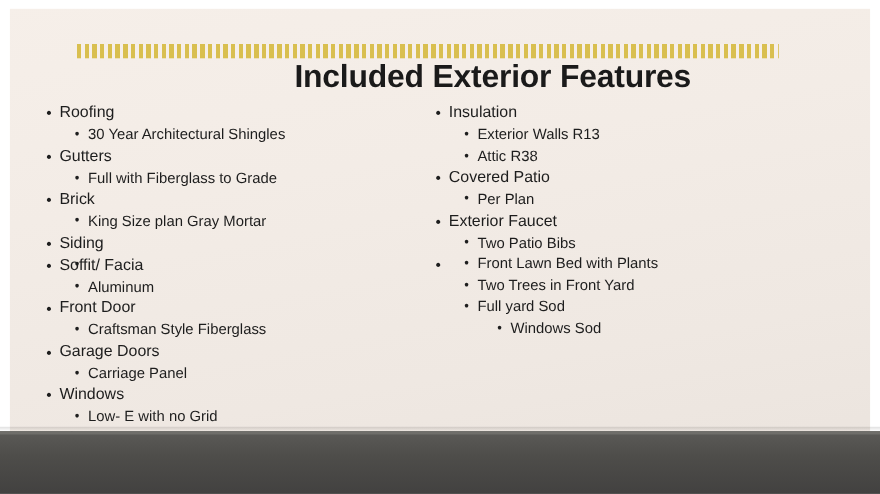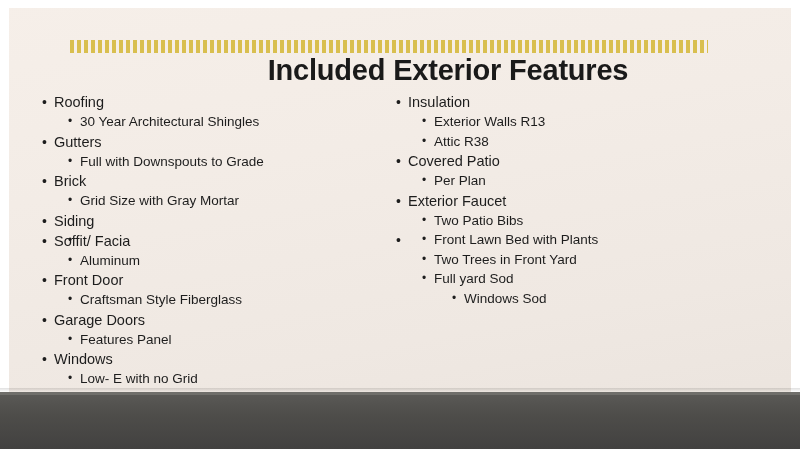--- a/index.html
+++ b/index.html
@@ -175,31 +175,31 @@
   <div class="stripe-bar"></div>
 
   <div class="title">Included Exterior Features</div>
 
   <div class="columns">
     <div class="col col-left">
       <ul id="list-left">
           <li class="lvl1"><span class="bullet">•</span><span class="text-wrap">Roofing</span></li>
           <li class="lvl2"><span class="bullet">•</span><span class="text-wrap">30 Year Architectural Shingles</span></li>
           <li class="lvl1"><span class="bullet">•</span><span class="text-wrap">Gutters</span></li>
-          <li class="lvl2"><span class="bullet">•</span><span class="text-wrap">Full with Downspouts to Grade</span></li>
+          <li class="lvl2"><span class="bullet">•</span><span class="text-wrap">Full with Fiberglass to Grade</span></li>
           <li class="lvl1"><span class="bullet">•</span><span class="text-wrap">Brick</span></li>
-          <li class="lvl2"><span class="bullet">•</span><span class="text-wrap">Grid Size with Gray Mortar</span></li>
+          <li class="lvl2"><span class="bullet">•</span><span class="text-wrap">King Size plan Gray Mortar</span></li>
           <li class="lvl1"><span class="bullet">•</span><span class="text-wrap">Siding</span></li>
           <li class="lvl2"><span class="bullet">•</span></li>
           <li class="lvl1"><span class="bullet">•</span><span class="text-wrap">Soffit/ Facia</span></li>
           <li class="lvl2"><span class="bullet">•</span><span class="text-wrap">Aluminum</span></li>
           <li class="lvl1"><span class="bullet">•</span><span class="text-wrap">Front Door</span></li>
           <li class="lvl2"><span class="bullet">•</span><span class="text-wrap">Craftsman Style Fiberglass</span></li>
           <li class="lvl1"><span class="bullet">•</span><span class="text-wrap">Garage Doors</span></li>
-          <li class="lvl2"><span class="bullet">•</span><span class="text-wrap">Features Panel</span></li>
+          <li class="lvl2"><span class="bullet">•</span><span class="text-wrap">Carriage Panel</span></li>
           <li class="lvl1"><span class="bullet">•</span><span class="text-wrap">Windows</span></li>
           <li class="lvl2"><span class="bullet">•</span><span class="text-wrap">Low- E with no Grid</span></li>
           <li class="lvl1"><span class="bullet">•</span><span class="text-wrap">Shutters</span></li>
           <li class="lvl2"><span class="bullet">•</span><span class="text-wrap">Cedar Shutters per plan</span></li>
         </ul>
     </div>
     <div class="col col-right">
       <ul id="list-right">
           <li class="lvl1"><span class="bullet">•</span><span class="text-wrap">Insulation</span></li>
           <li class="lvl2"><span class="bullet">•</span><span class="text-wrap">Exterior Walls R13</span></li>

